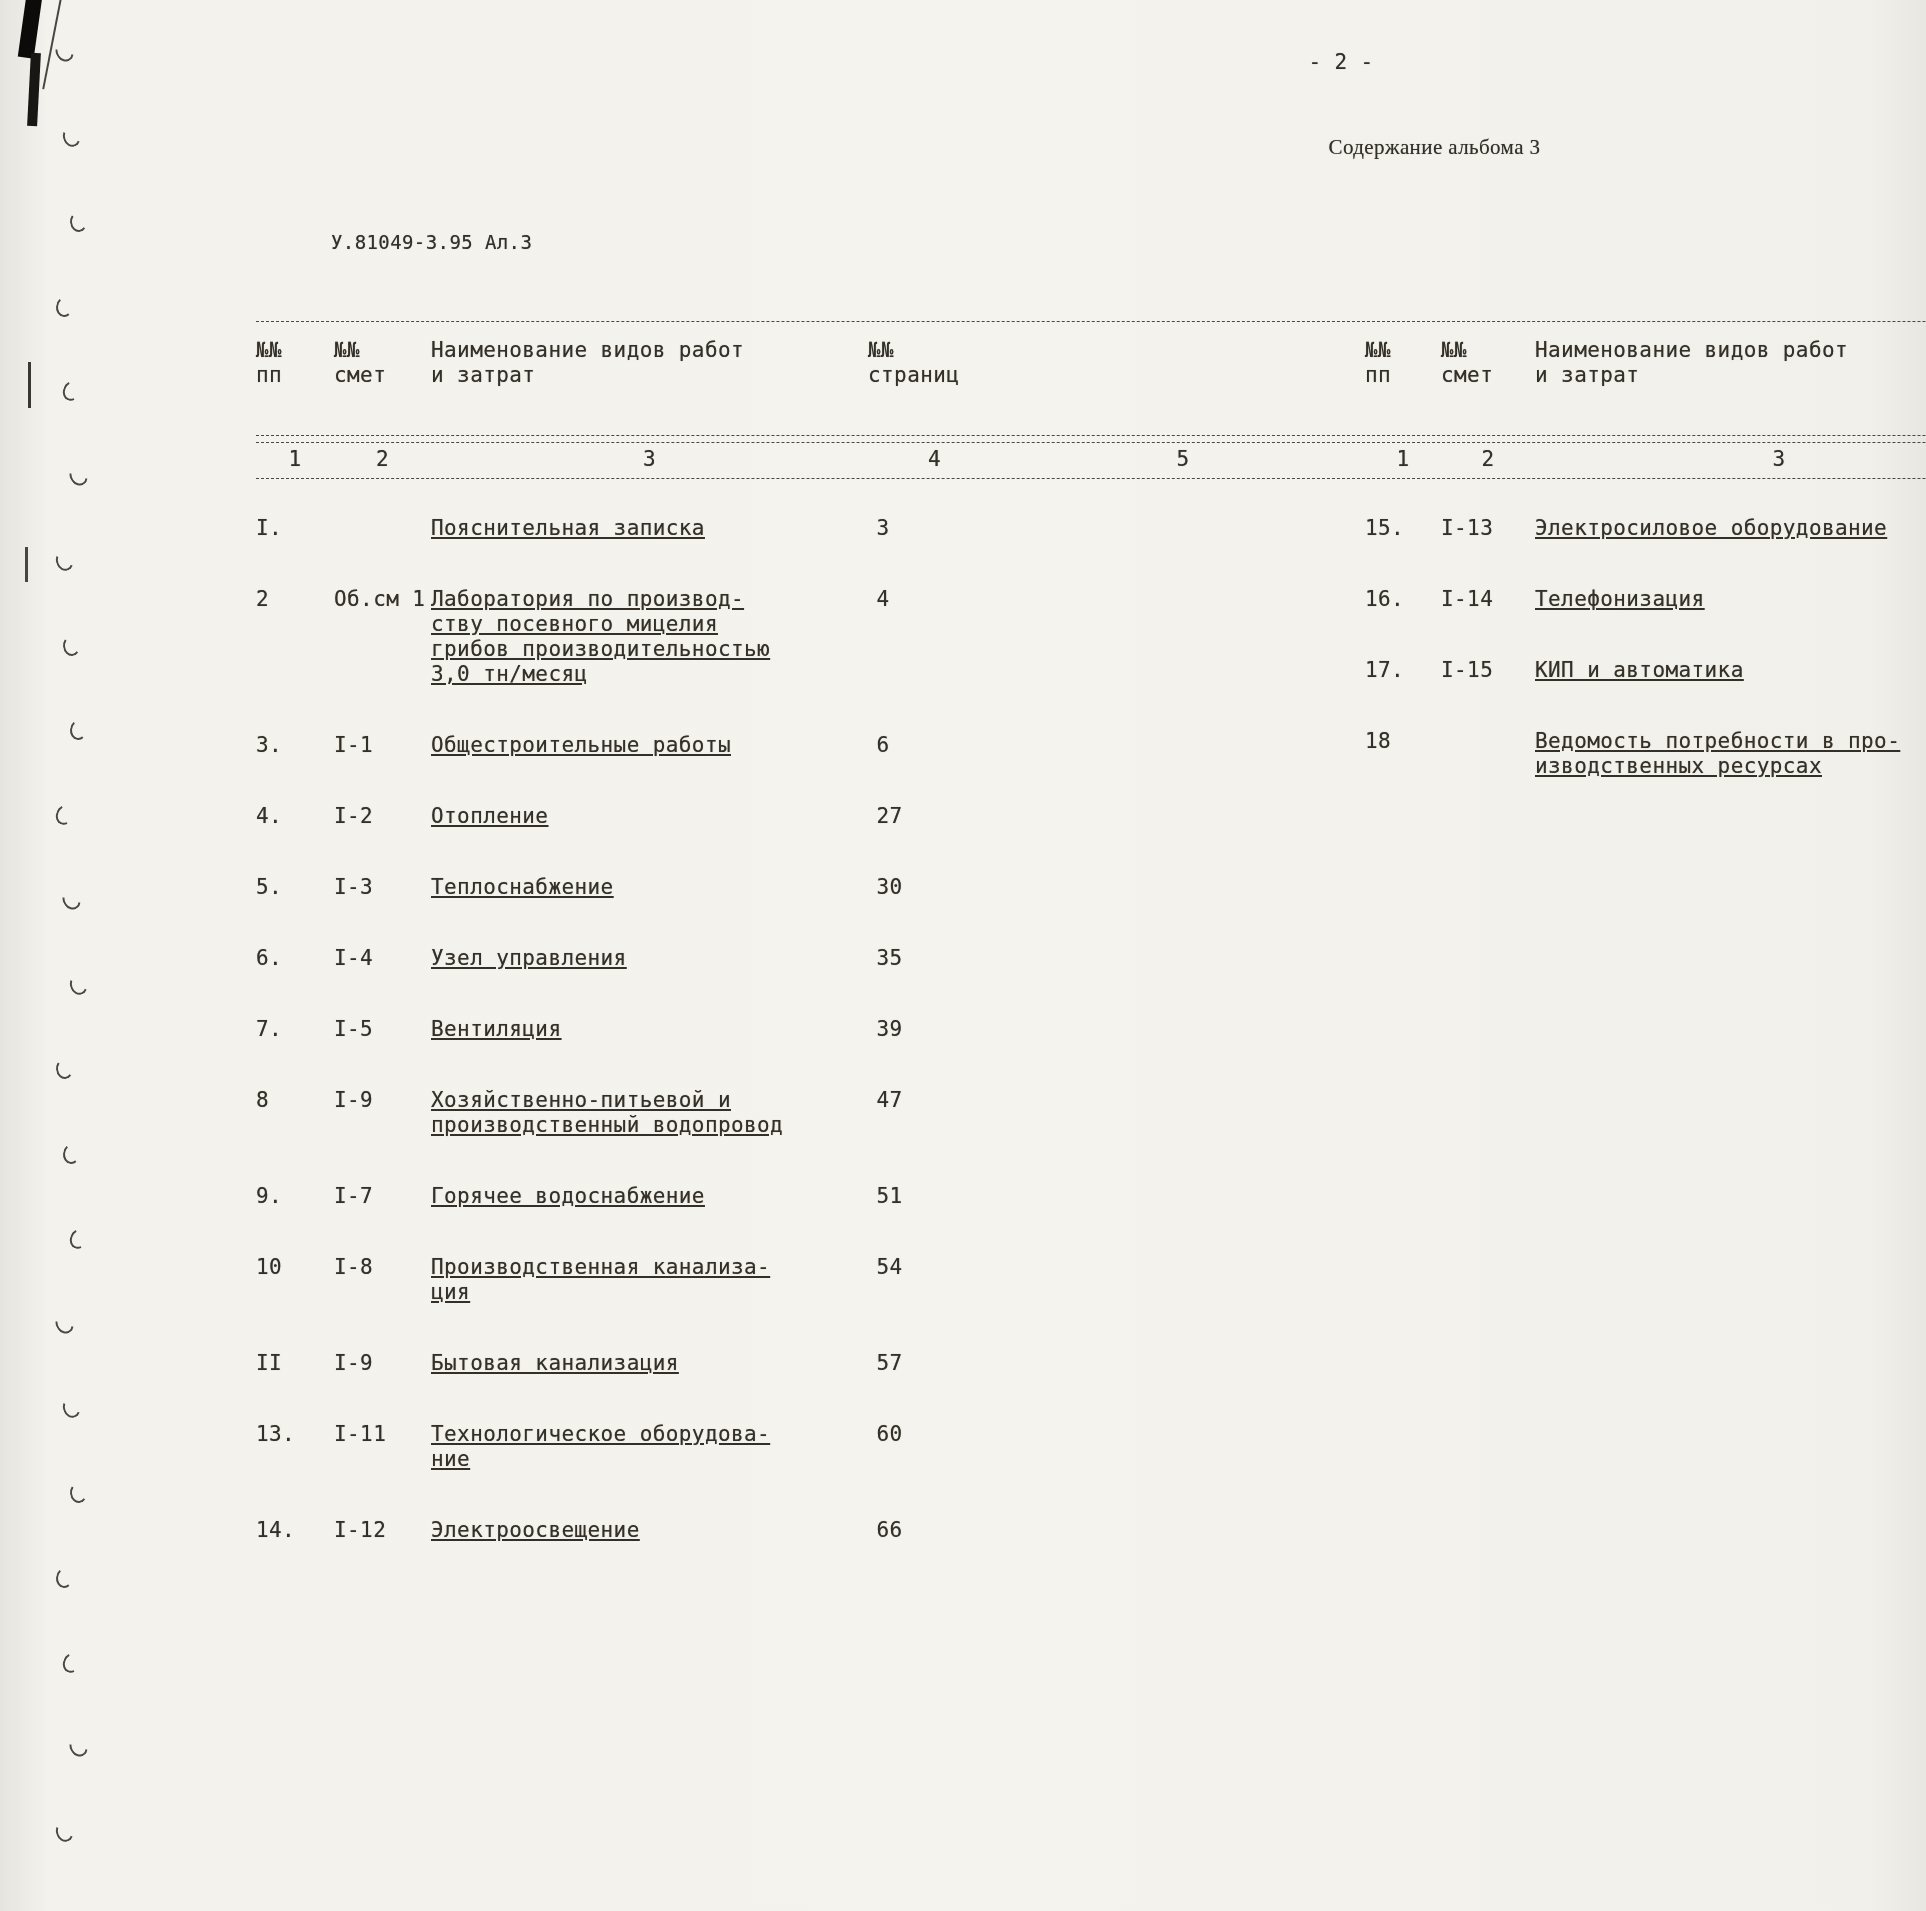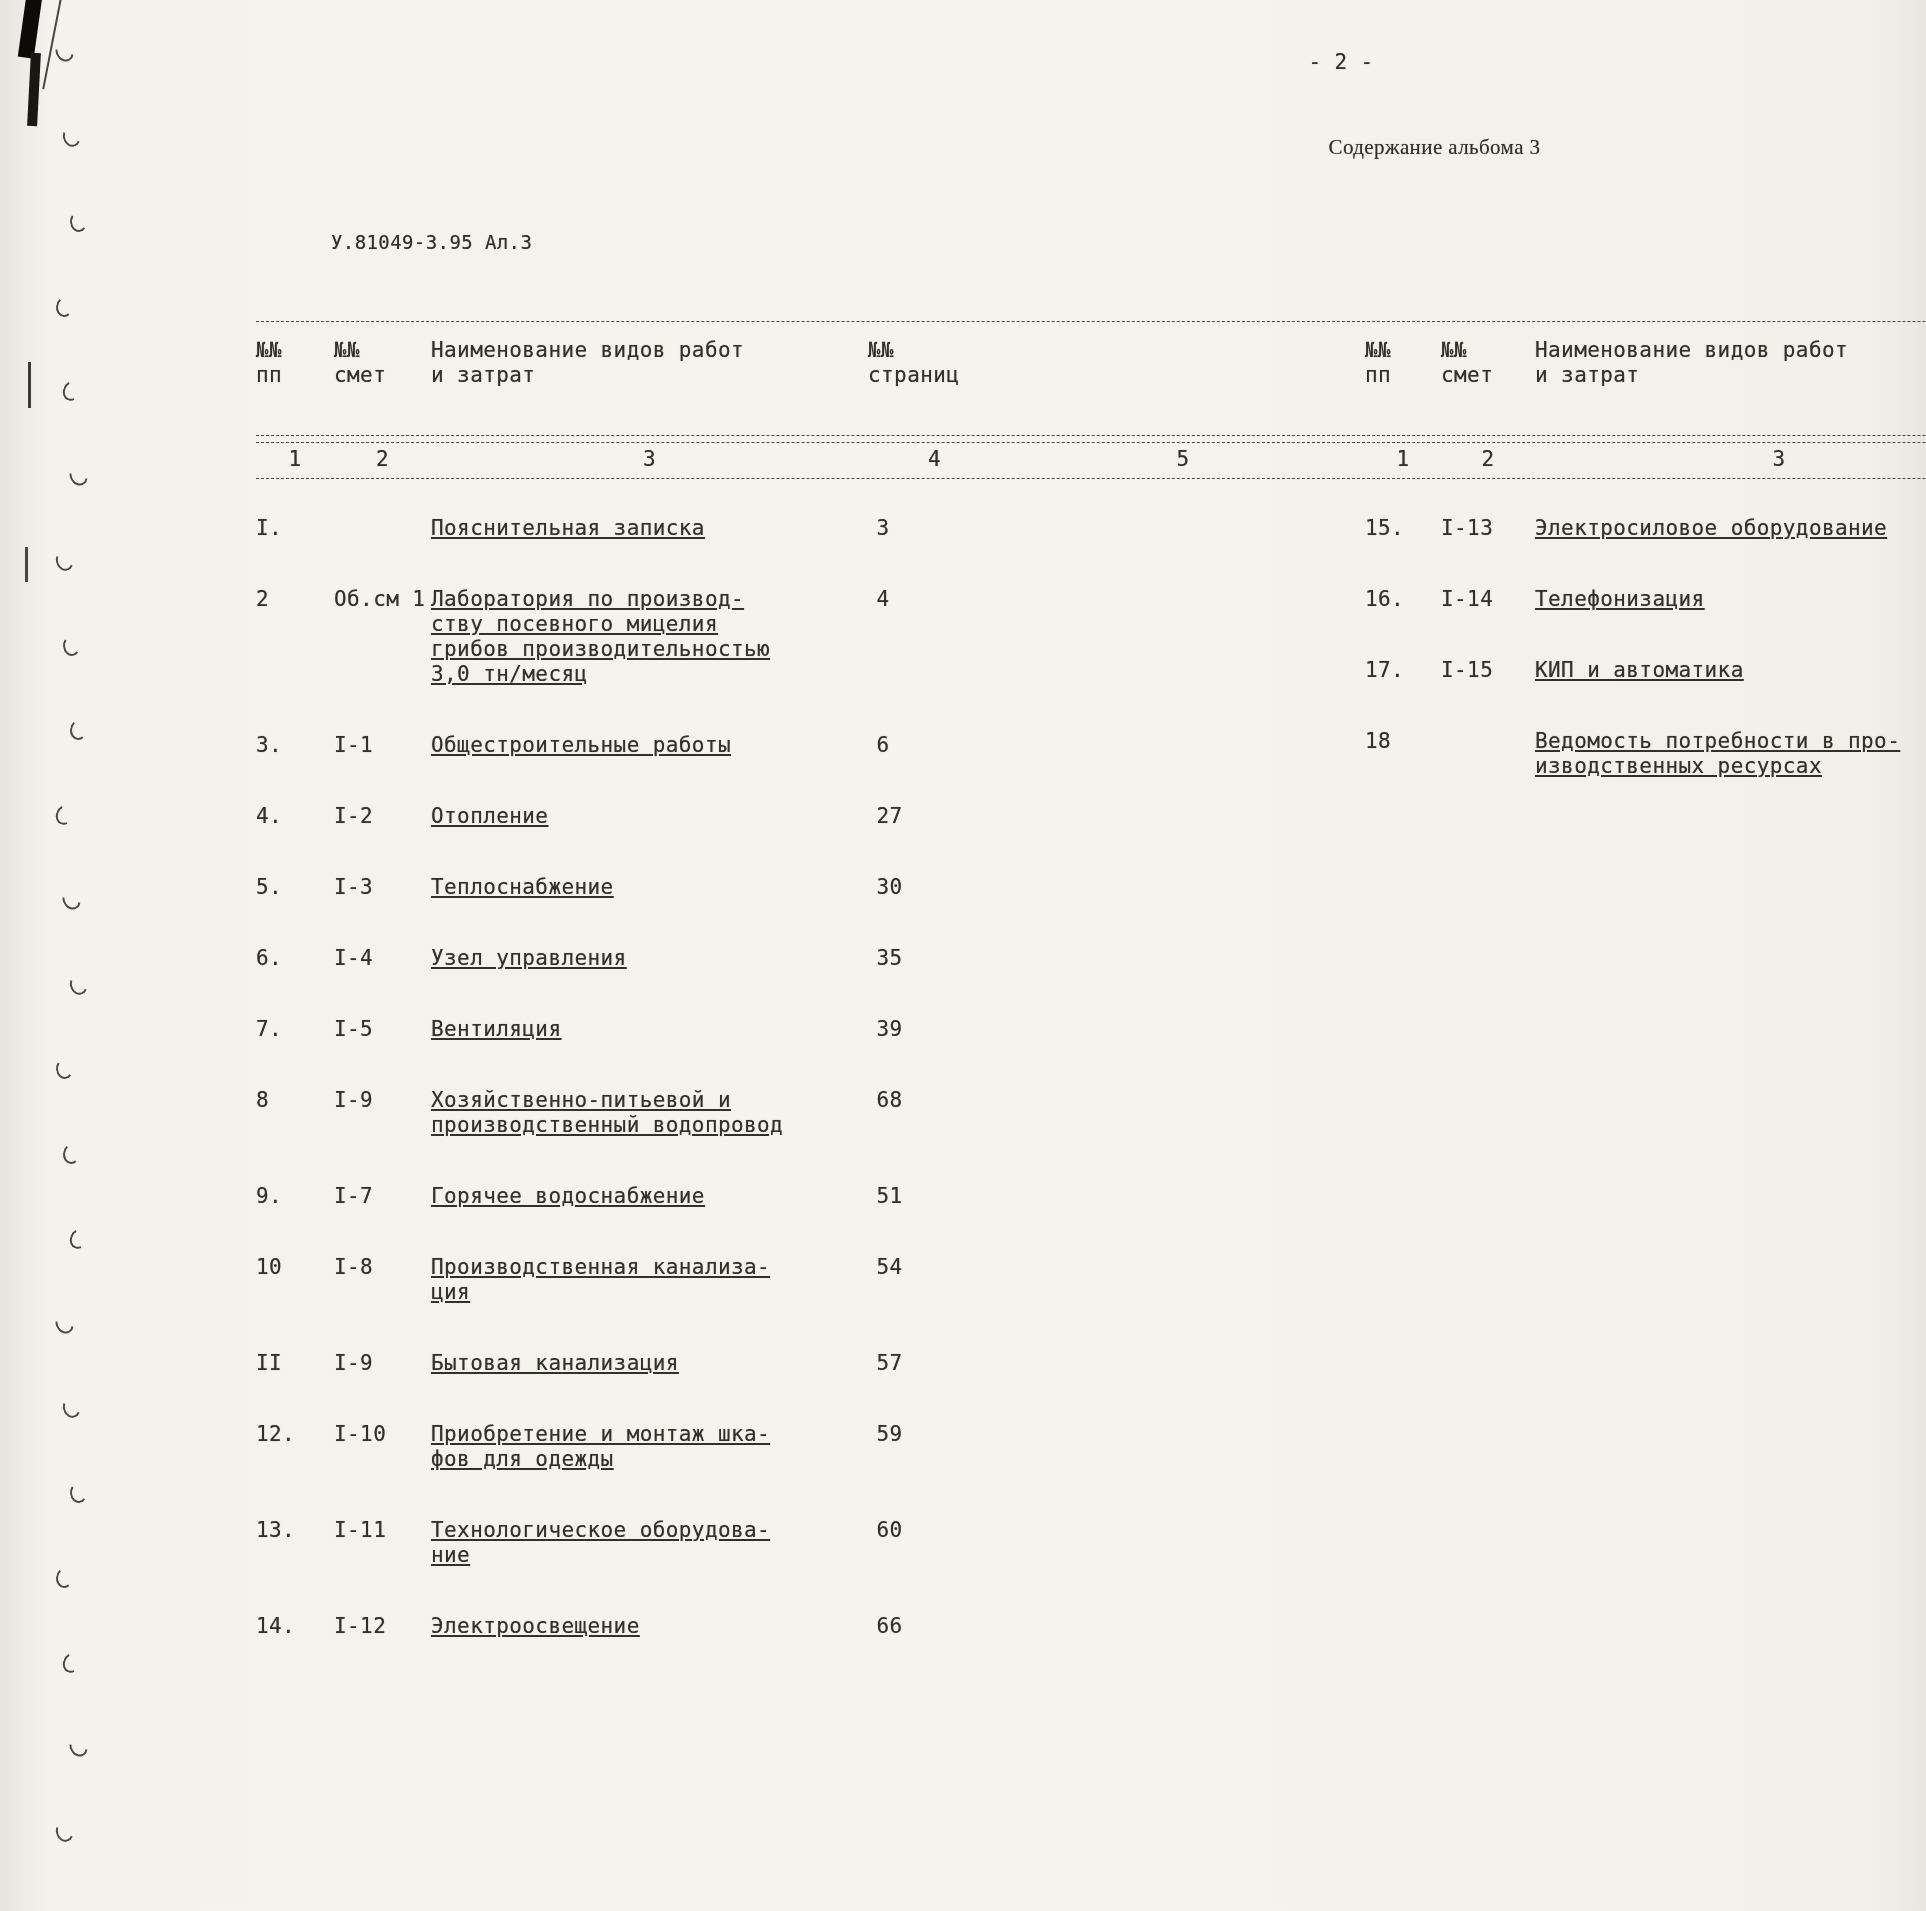--- a/index.html
+++ b/index.html
@@ -202,21 +202,21 @@
     <div class="cell name">Вентиляция</div>
     <div class="cell pages">39</div>
     <div class="cell note"></div>
   </div>
 
   <div class="trow">
     <div class="cell pp">8</div>
     <div class="cell smet">I-9</div>
     <div class="cell name">Хозяйственно-питьевой и
 производственный водопровод</div>
-    <div class="cell pages">68</div>
+    <div class="cell pages">47</div>
     <div class="cell note"></div>
   </div>
 
   <div class="trow">
     <div class="cell pp">9.</div>
     <div class="cell smet">I-7</div>
     <div class="cell name">Горячее водоснабжение</div>
     <div class="cell pages">51</div>
     <div class="cell note"></div>
   </div>
@@ -231,28 +231,20 @@
   </div>
 
   <div class="trow">
     <div class="cell pp">II</div>
     <div class="cell smet">I-9</div>
     <div class="cell name">Бытовая канализация</div>
     <div class="cell pages">57</div>
     <div class="cell note"></div>
   </div>
 
-  <div class="trow">
-    <div class="cell pp">12.</div>
-    <div class="cell smet">I-10</div>
-    <div class="cell name">Приобретение и монтаж шка-
-фов для одежды</div>
-    <div class="cell pages">59</div>
-    <div class="cell note"></div>
-  </div>
 
   <div class="trow">
     <div class="cell pp">13.</div>
     <div class="cell smet">I-11</div>
     <div class="cell name">Технологическое оборудова-
 ние</div>
     <div class="cell pages">60</div>
     <div class="cell note"></div>
   </div>
 

